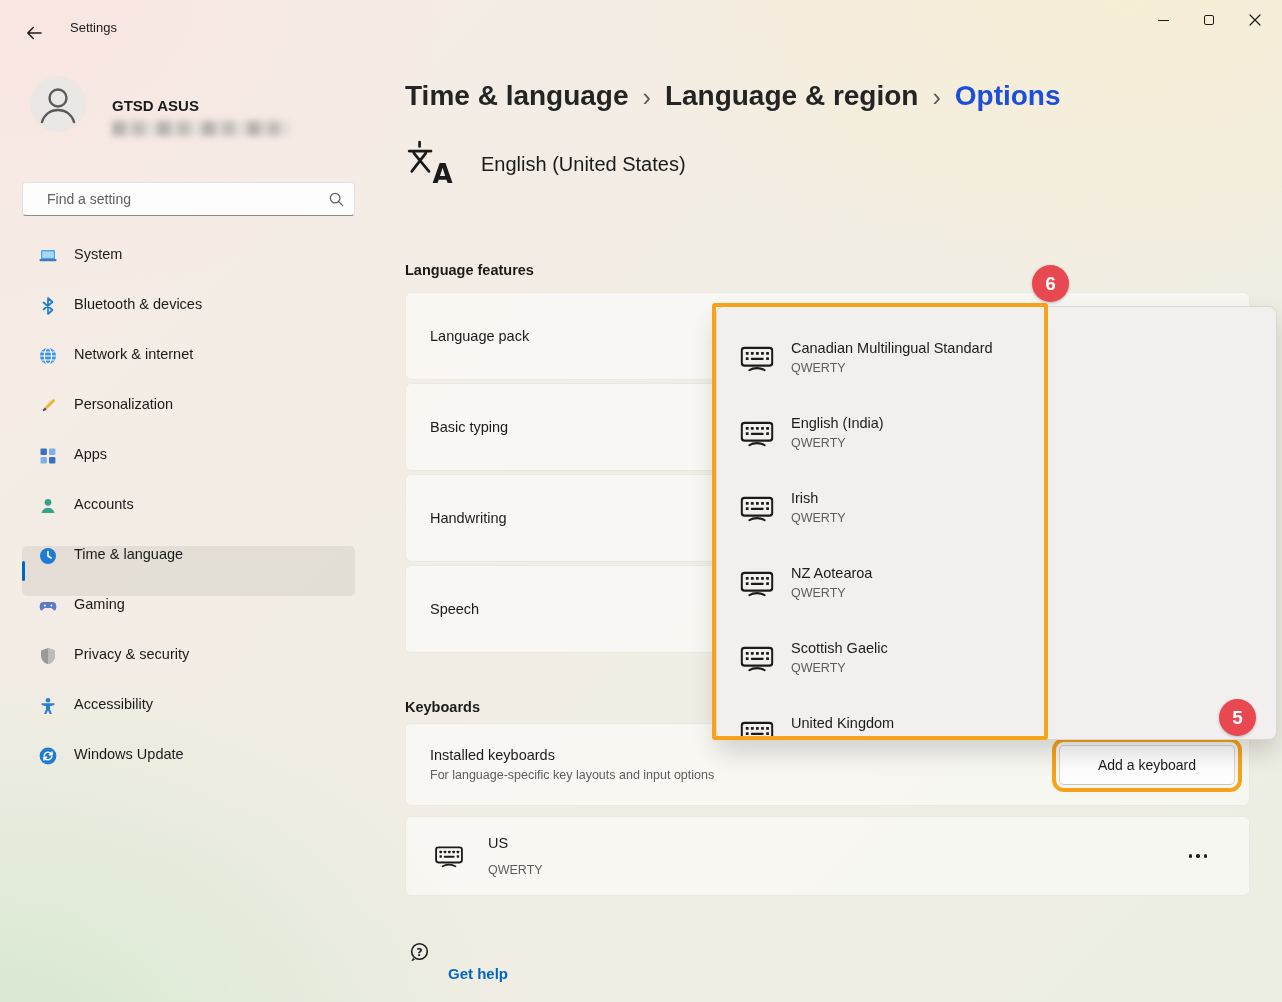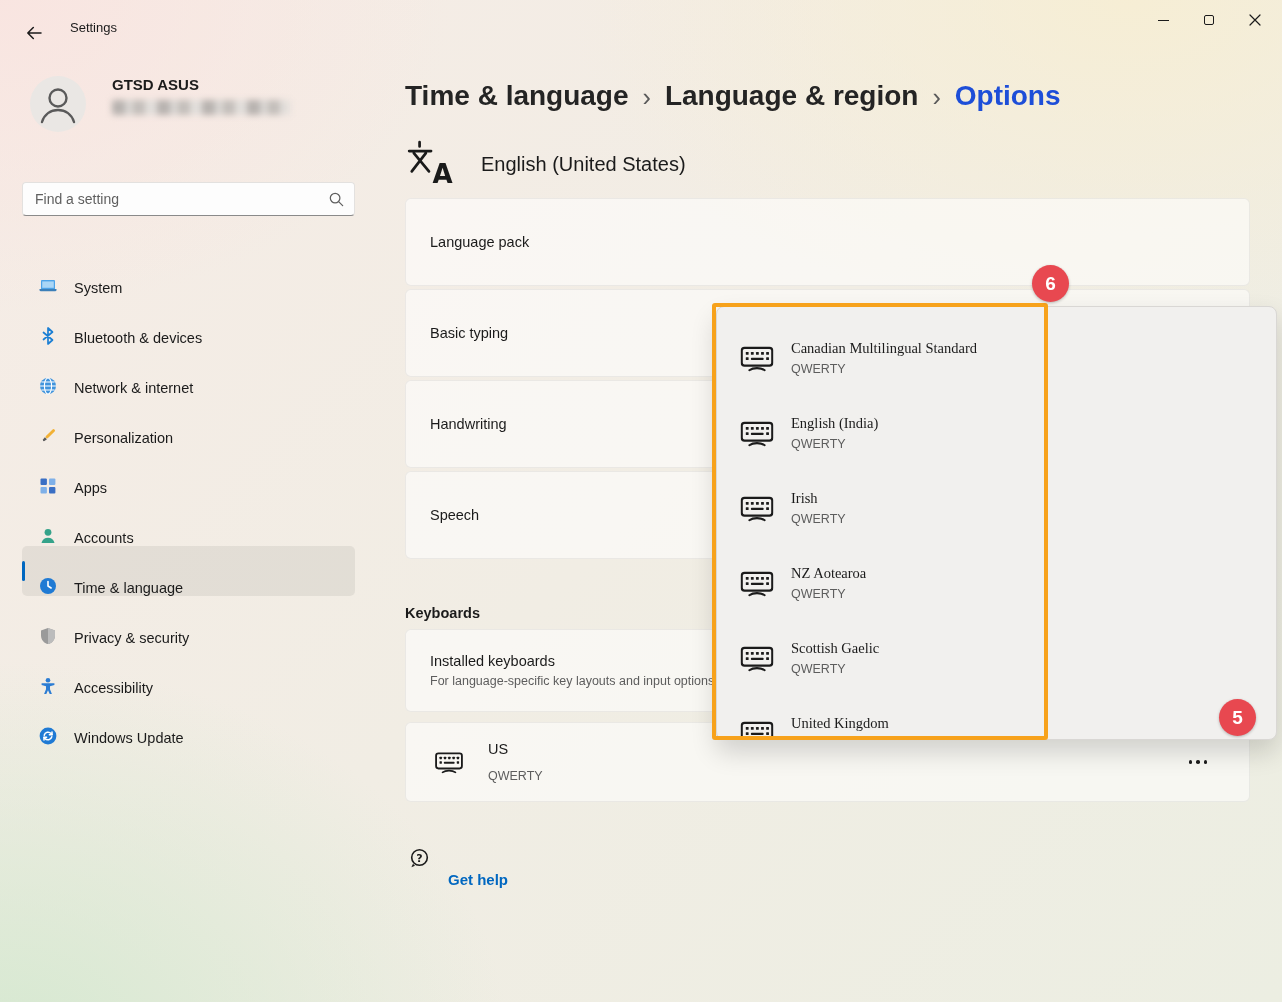--- a/index.html
+++ b/index.html
@@ -30,33 +30,33 @@
   .tb-left{position:absolute;left:20px;top:20px;display:flex;align-items:flex-start;gap:22px;}
   .back-btn{width:28px;height:26px;display:flex;align-items:center;justify-content:center;border-radius:4px;}
   .win-title{font-size:13px;font-weight:400;color:var(--text);}
   .win-controls{position:absolute;right:4px;top:4px;display:flex;}
   .win-controls button{width:46px;height:32px;display:flex;align-items:center;justify-content:center;}
   .glyph-min{display:block;width:11px;border-top:1.3px solid #1b1b1b;}
   .glyph-max{display:block;width:10px;height:10px;border:1.3px solid #1b1b1b;border-radius:2px;}
 
   
   .sidebar{position:absolute;left:0;top:56px;width:371px;bottom:0;}
-  .user-row{position:absolute;left:30px;top:20px;display:flex;align-items:flex-start;gap:26px;}
+  .user-row{position:absolute;left:30px;top:20px;display:flex;align-items:flex-end;gap:26px;}
   .user-name{font-size:15px;font-weight:700;}
   .email-blur{width:178px;height:15px;margin-top:7px;border-radius:2px;
     background:repeating-linear-gradient(90deg,#b7b2af 0 13px,#dad6d3 13px 21px,#c3beba 21px 33px,#e2dedb 33px 45px);
     filter:blur(3px);}
   .search{position:absolute;left:22px;top:126px;width:333px;height:34px;background:#fdfdfd;
     border:1px solid #e3e1df;border-bottom:1px solid #8a8a8a;border-radius:4px;display:flex;align-items:center;}
   .search input{flex:1;border:none;outline:none;background:transparent;font:inherit;font-size:14px;
-    padding:0 8px 0 12px;color:var(--text);}
+    padding:0 8px 0 12px;color:var(--text);margin-left:12px;}
   .search input::placeholder{color:#5f5f5f;}
   .search-ic{margin-right:10px;display:flex;}
   .nav{position:absolute;left:22px;top:190px;right:16px;}
-  .nav-item{position:relative;height:50px;display:flex;align-items:flex-end;padding-left:16px;gap:16px;border-radius:5px;}
+  .nav-item{position:relative;height:50px;display:flex;align-items:flex-start;padding-left:16px;gap:16px;border-radius:5px;}
   .nav-item.selected{background:rgba(0,0,0,0.062);}
   .pill{position:absolute;left:0;top:15px;width:3px;height:20px;background:var(--accent);border-radius:2px;}
   .nav-icon{width:20px;height:20px;display:flex;align-items:center;justify-content:center;flex:0 0 20px;}
   .nav-label{font-size:14.5px;}
 
   
   .main{position:absolute;left:405px;top:40px;width:845px;}
   .breadcrumb{margin-top:34px;display:flex;align-items:center;gap:14px;height:44px;}
   .crumb{font-size:28px;font-weight:600;color:#242424;white-space:nowrap;}
   .crumb.current{color:#1d4ed8;}
@@ -83,21 +83,21 @@
   .more-dots i{width:3.5px;height:3.5px;border-radius:50%;background:#1b1b1b;}
   .gethelp{margin-top:46px;display:flex;align-items:center;gap:18px;padding-left:3px;height:24px;}
   .gethelp a{color:var(--accent);font-size:15px;font-weight:600;text-decoration:none;margin-top:38px;}
 
   
   .flyout{position:absolute;left:716px;top:306px;width:561px;height:434px;background:#f1f0ee;
     border:1px solid #d9d7d4;border-radius:8px;box-shadow:0 12px 26px rgba(0,0,0,0.16);z-index:50;overflow:hidden;}
   .flyout-list{padding-top:13px;width:332px;}
   .flyout-item{height:75px;display:flex;align-items:center;padding-left:22px;gap:16px;}
   .flyout-item .kbd-ic-wrap{margin-right:0;width:36px;}
-  .fi-name{font-size:14.5px;color:#1b1b1b;font-family:Liberation Serif, serif;}
+  .fi-name{font-size:14.5px;color:#1b1b1b;}
   .fi-layout{font-size:12.5px;color:var(--text2);margin-top:5px;}
 
   
   .hl-box{position:absolute;border:4px solid var(--orange);border-radius:3px;z-index:60;pointer-events:none;}
   .hl-flyout{left:712px;top:303px;width:336px;height:437px;}
   .badge{position:absolute;width:37px;height:37px;border-radius:50%;background:var(--badge);color:#fff;
     font-size:19px;font-weight:700;display:flex;align-items:center;justify-content:center;z-index:70;
     box-shadow:0 1px 3px rgba(0,0,0,0.25);}
   .badge-6{left:1032px;top:265px;}
   .badge-5{left:1219px;top:699px;}
@@ -237,20 +237,30 @@
         <svg width="20" height="20" viewBox="0 0 20 20">
           <circle cx="10" cy="10" r="8" fill="#1f7ad4"></circle>
           <path d="M10 5.5V10l3.1 2" stroke="#fff" stroke-width="1.6" fill="none" stroke-linecap="round" stroke-linejoin="round"></path>
         </svg>
       </span>
       <span class="nav-label">Time &amp; language</span>
     </div>
     <div class="nav-item">
       <span class="nav-icon">
         <svg width="20" height="20" viewBox="0 0 20 20">
+          <path d="M5.5 6h9c2.4 0 3.9 2 3.9 4.4 0 2.5-1.4 5-2.9 3.6l-2-1.9h-7l-2 1.9C3 15.4 1.6 12.9 1.6 10.4 1.6 8 3.1 6 5.5 6z" fill="#5b79c4"></path>
+          <circle cx="6.8" cy="9.6" r="1" fill="#fff"></circle>
+          <circle cx="13.4" cy="9.6" r="1" fill="#fff"></circle>
+        </svg>
+      </span>
+      <span class="nav-label">Gaming</span>
+    </div>
+    <div class="nav-item">
+      <span class="nav-icon">
+        <svg width="20" height="20" viewBox="0 0 20 20">
           <path d="M10 2l7 2.4v5c0 4.5-3 7.6-7 8.6-4-1-7-4.1-7-8.6v-5z" fill="#9a9a9a"></path>
           <path d="M10 2l7 2.4v5c0 4.5-3 7.6-7 8.6z" fill="#bcbcbc"></path>
         </svg>
       </span>
       <span class="nav-label">Privacy &amp; security</span>
     </div>
     <div class="nav-item">
       <span class="nav-icon">
         <svg width="20" height="20" viewBox="0 0 20 20">
           <circle cx="10" cy="4.2" r="2.3" fill="#2b7cd3"></circle>
@@ -287,20 +297,21 @@
   <div class="lang-header">
     <span>
       <svg width="50" height="46" viewBox="0 0 48 44">
         <path d="M14 3v4 M4 11.5h21 M20 13.5 6.5 31 M8.5 13.5 23 31" stroke="#1a1a1a" stroke-width="2.6" fill="none" stroke-linecap="round"></path>
         <text x="36" y="42" font-size="25" font-weight="bold" fill="#1a1a1a" text-anchor="middle" font-family="DejaVu Sans, sans-serif">A</text>
       </svg>
     </span>
     <span class="lang-title">English (United States)</span>
   </div>
 
+  <div class="section-label">Language features</div>
 
   <div class="cards">
     <div class="card feature-card">
       <span class="feature-title">Language pack</span>
     </div>
     <div class="card feature-card">
       <span class="feature-title">Basic typing</span>
     </div>
     <div class="card feature-card">
       <span class="feature-title">Handwriting</span>

